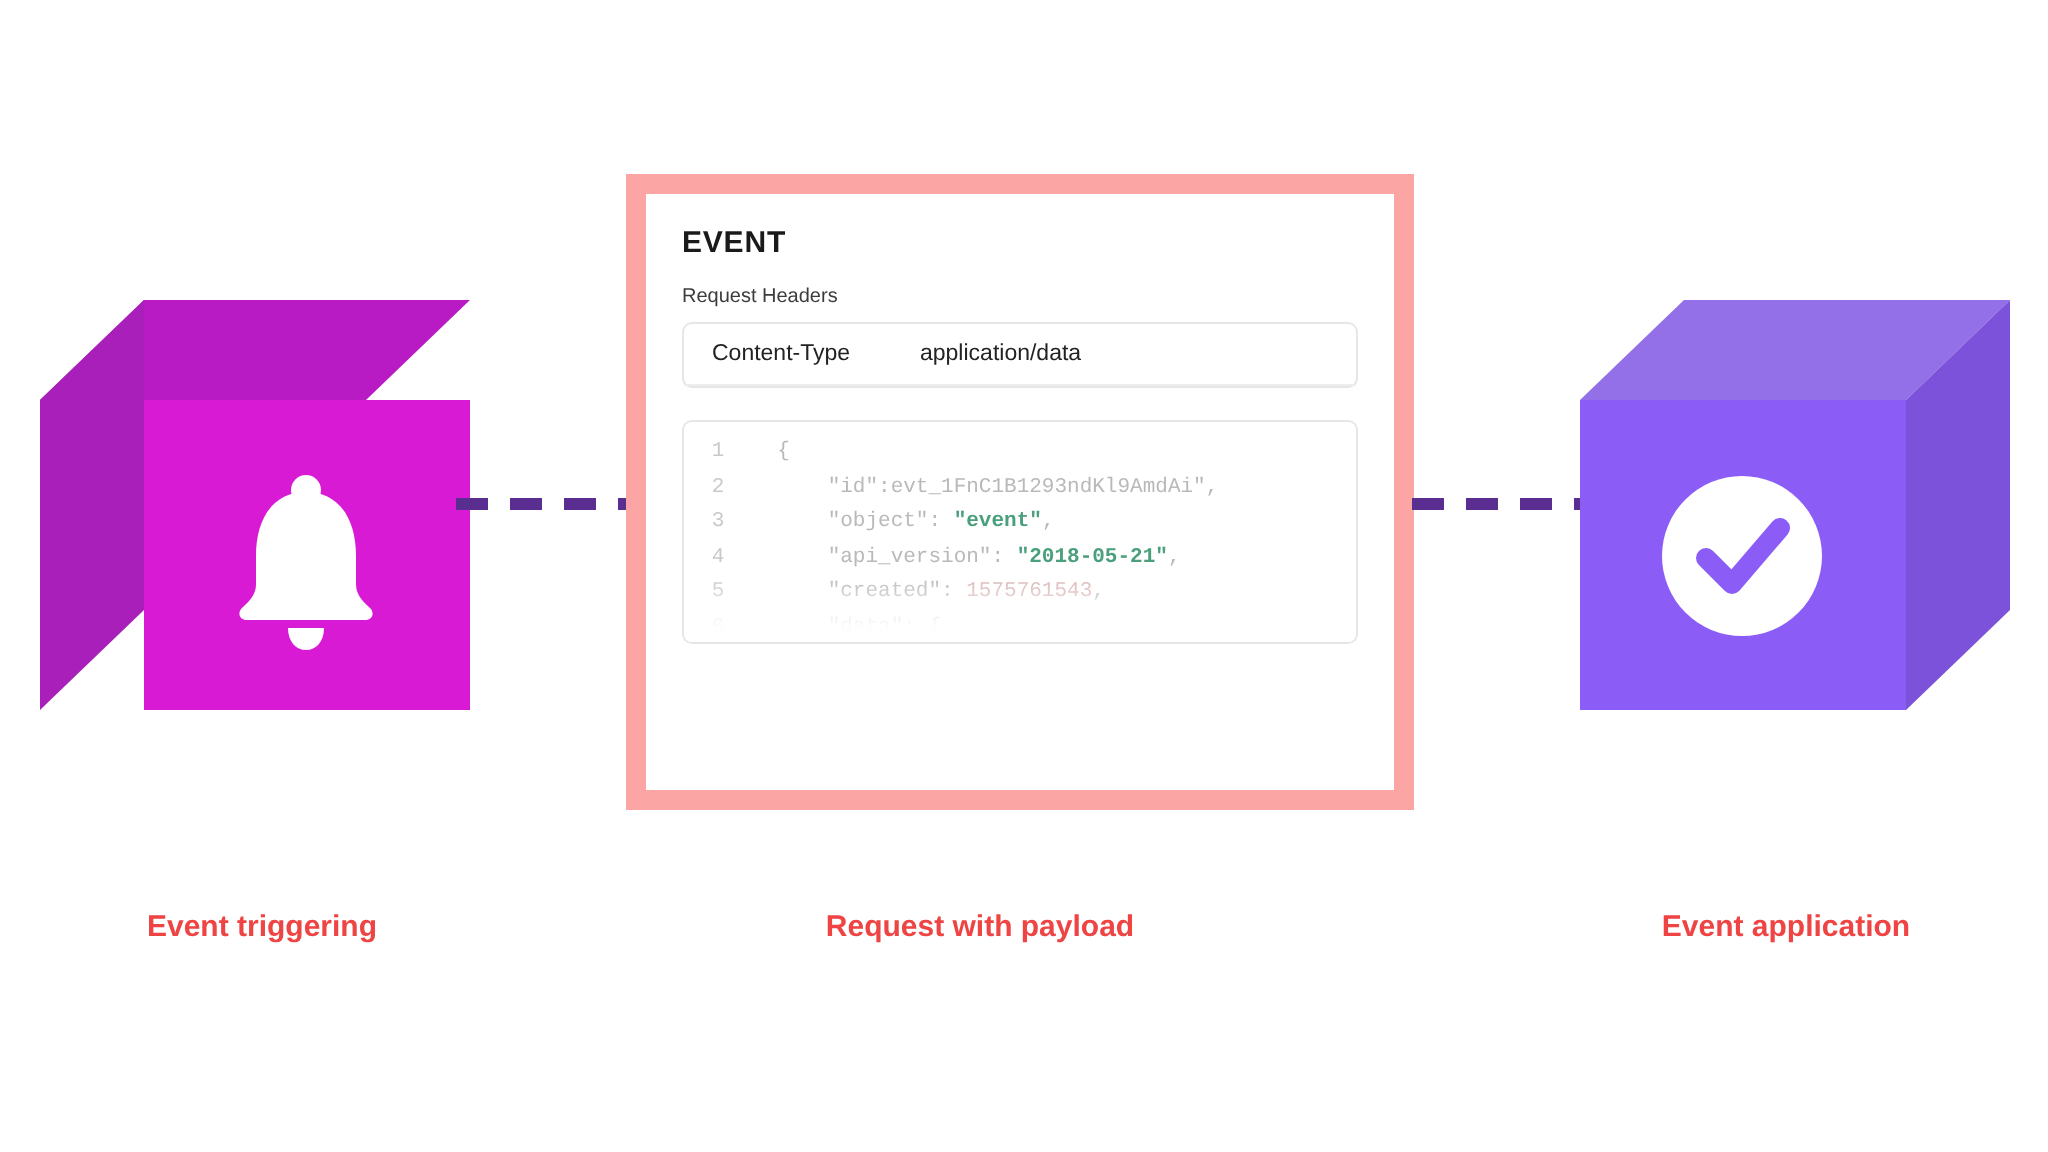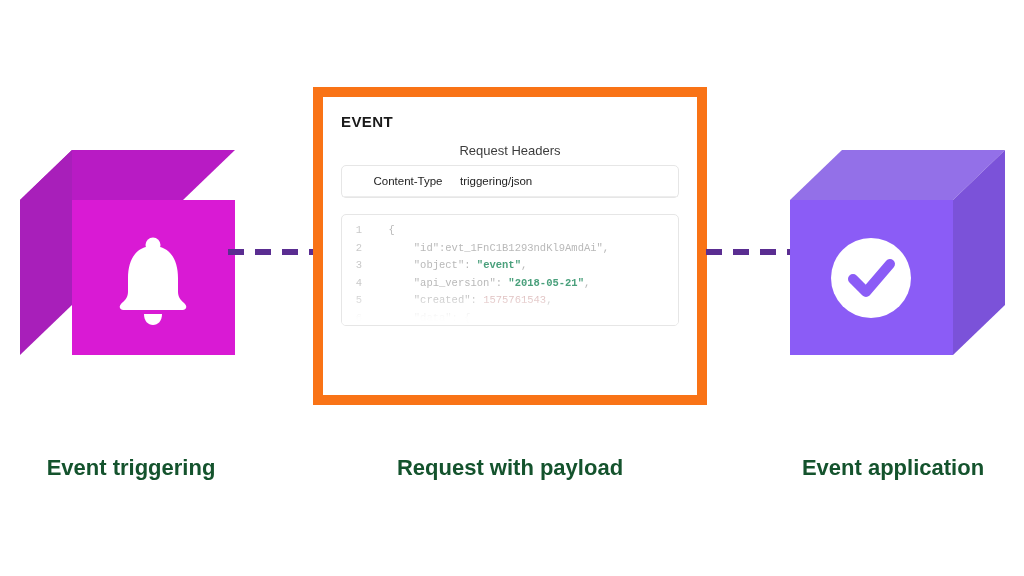--- a/index.html
+++ b/index.html
@@ -22,52 +22,51 @@
     background-image:linear-gradient(to right,#5a2d91 0 16px, rgba(0,0,0,0) 16px 27px);
     background-size:27px 6px;
     background-repeat:repeat-x;
   }
 
   
   #event-card {
     position:absolute;
     left:313px; top:87px;
     width:394px; height:318px;
-    background:#f97316;
+    background:#fca5a5;
     padding:10px;
   }
   #event-card-inner {
     width:100%; height:100%;
     background:#ffffff;
     padding:16px 18px 0 18px;
     overflow:hidden;
     position:relative;
   }
   #event-title {
     font-size:15px; font-weight:bold; color:#1a1a1a;
     letter-spacing:0.4px;
     margin-bottom:13px;
   }
   .section-label {
-    font-size:13px; color:#3c3c3c; font-weight:normal;
+    font-size:10px; color:#3c3c3c; font-weight:normal;
     margin-bottom:7px;
-    text-align:center;
   }
   .panel {
     border:1px solid #e6e6e6;
     border-radius:5px;
     background:#fff;
   }
   #headers-panel { margin-bottom:16px; }
   .header-row {
     display:flex; align-items:center;
     padding:9px 14px;
     font-size:11.5px; color:#232323;
   }
-  .header-key { width:104px; flex:none;text-align:center; }
+  .header-key { width:104px; flex:none; }
   .header-val { color:#232323; }
   .panel-divider { height:1px; background:#ededed; }
   #view-all-headers {
     padding:9px 14px;
     font-size:10px; font-weight:bold;
     letter-spacing:0.5px;
     color:#e8603c;
     cursor:pointer;
   }
 
@@ -93,21 +92,21 @@
   .tok-num { color:#d9b3b3; }
   #body-fade {
     position:absolute; left:0; right:0; bottom:0; height:34px;
     background:linear-gradient(to bottom, rgba(255,255,255,0) 0%, rgba(255,255,255,0.97) 78%, #fff 100%);
     pointer-events:none;
   }
 
   
   .caption {
     position:absolute;
-    font-size:22px; font-weight:bold; color:#14532d;
+    font-size:15px; font-weight:bold; color:#ef4444;
     text-align:center;
     white-space:nowrap;
   }
 </style>
 </head>
 <body>
 
 <div id="stage">
 
   <div class="cube" id="cube-left" style="left:20px; top:150px; width:215px; height:205px;">
@@ -132,21 +131,21 @@
   <div id="event-card">
     <div id="event-card-inner">
 
       <div id="event-title">EVENT</div>
 
       <div class="section-label">Request Headers</div>
 
       <div class="panel" id="headers-panel">
         <div class="header-row">
           <span class="header-key">Content-Type</span>
-          <span class="header-val">triggering/json</span>
+          <span class="header-val">application/data</span>
         </div>
         <div class="panel-divider"></div>
       </div>
 
 
       <div class="panel" id="body-panel">
         <div id="code-lines">
             <div class="code-line"><span class="ln">1</span><span class="code-text">  <span>{</span></span></div>
             <div class="code-line"><span class="ln">2</span><span class="code-text">      <span>"id":evt_1FnC1B1293ndKl9AmdAi",</span></span></div>
             <div class="code-line"><span class="ln">3</span><span class="code-text">      <span>"object": </span><span class="tok-str">"event"</span><span>,</span></span></div>
@@ -173,17 +172,17 @@
 
       <g transform="translate(33,88)">
         <circle cx="48" cy="40" r="40" fill="#ffffff"></circle>
         <path d="M30 41 L43 54 L67 26" fill="none" stroke="#8b5cf6" stroke-width="10" stroke-linecap="round" stroke-linejoin="round"></path>
       </g>
     </svg>
   </div>
 
   <div class="caption" style="left:0px; top:455px; width:262px;">Event triggering</div>
 
-  <div class="caption" style="left:330px; top:455px; width:360px;">Request with payload</div>
+  <div class="caption" style="left:310px; top:455px; width:360px;">Request with payload</div>
 
   <div class="caption" style="left:762px; top:455px; width:262px;">Event application</div>
 
 </div>
 
 </body></html>

